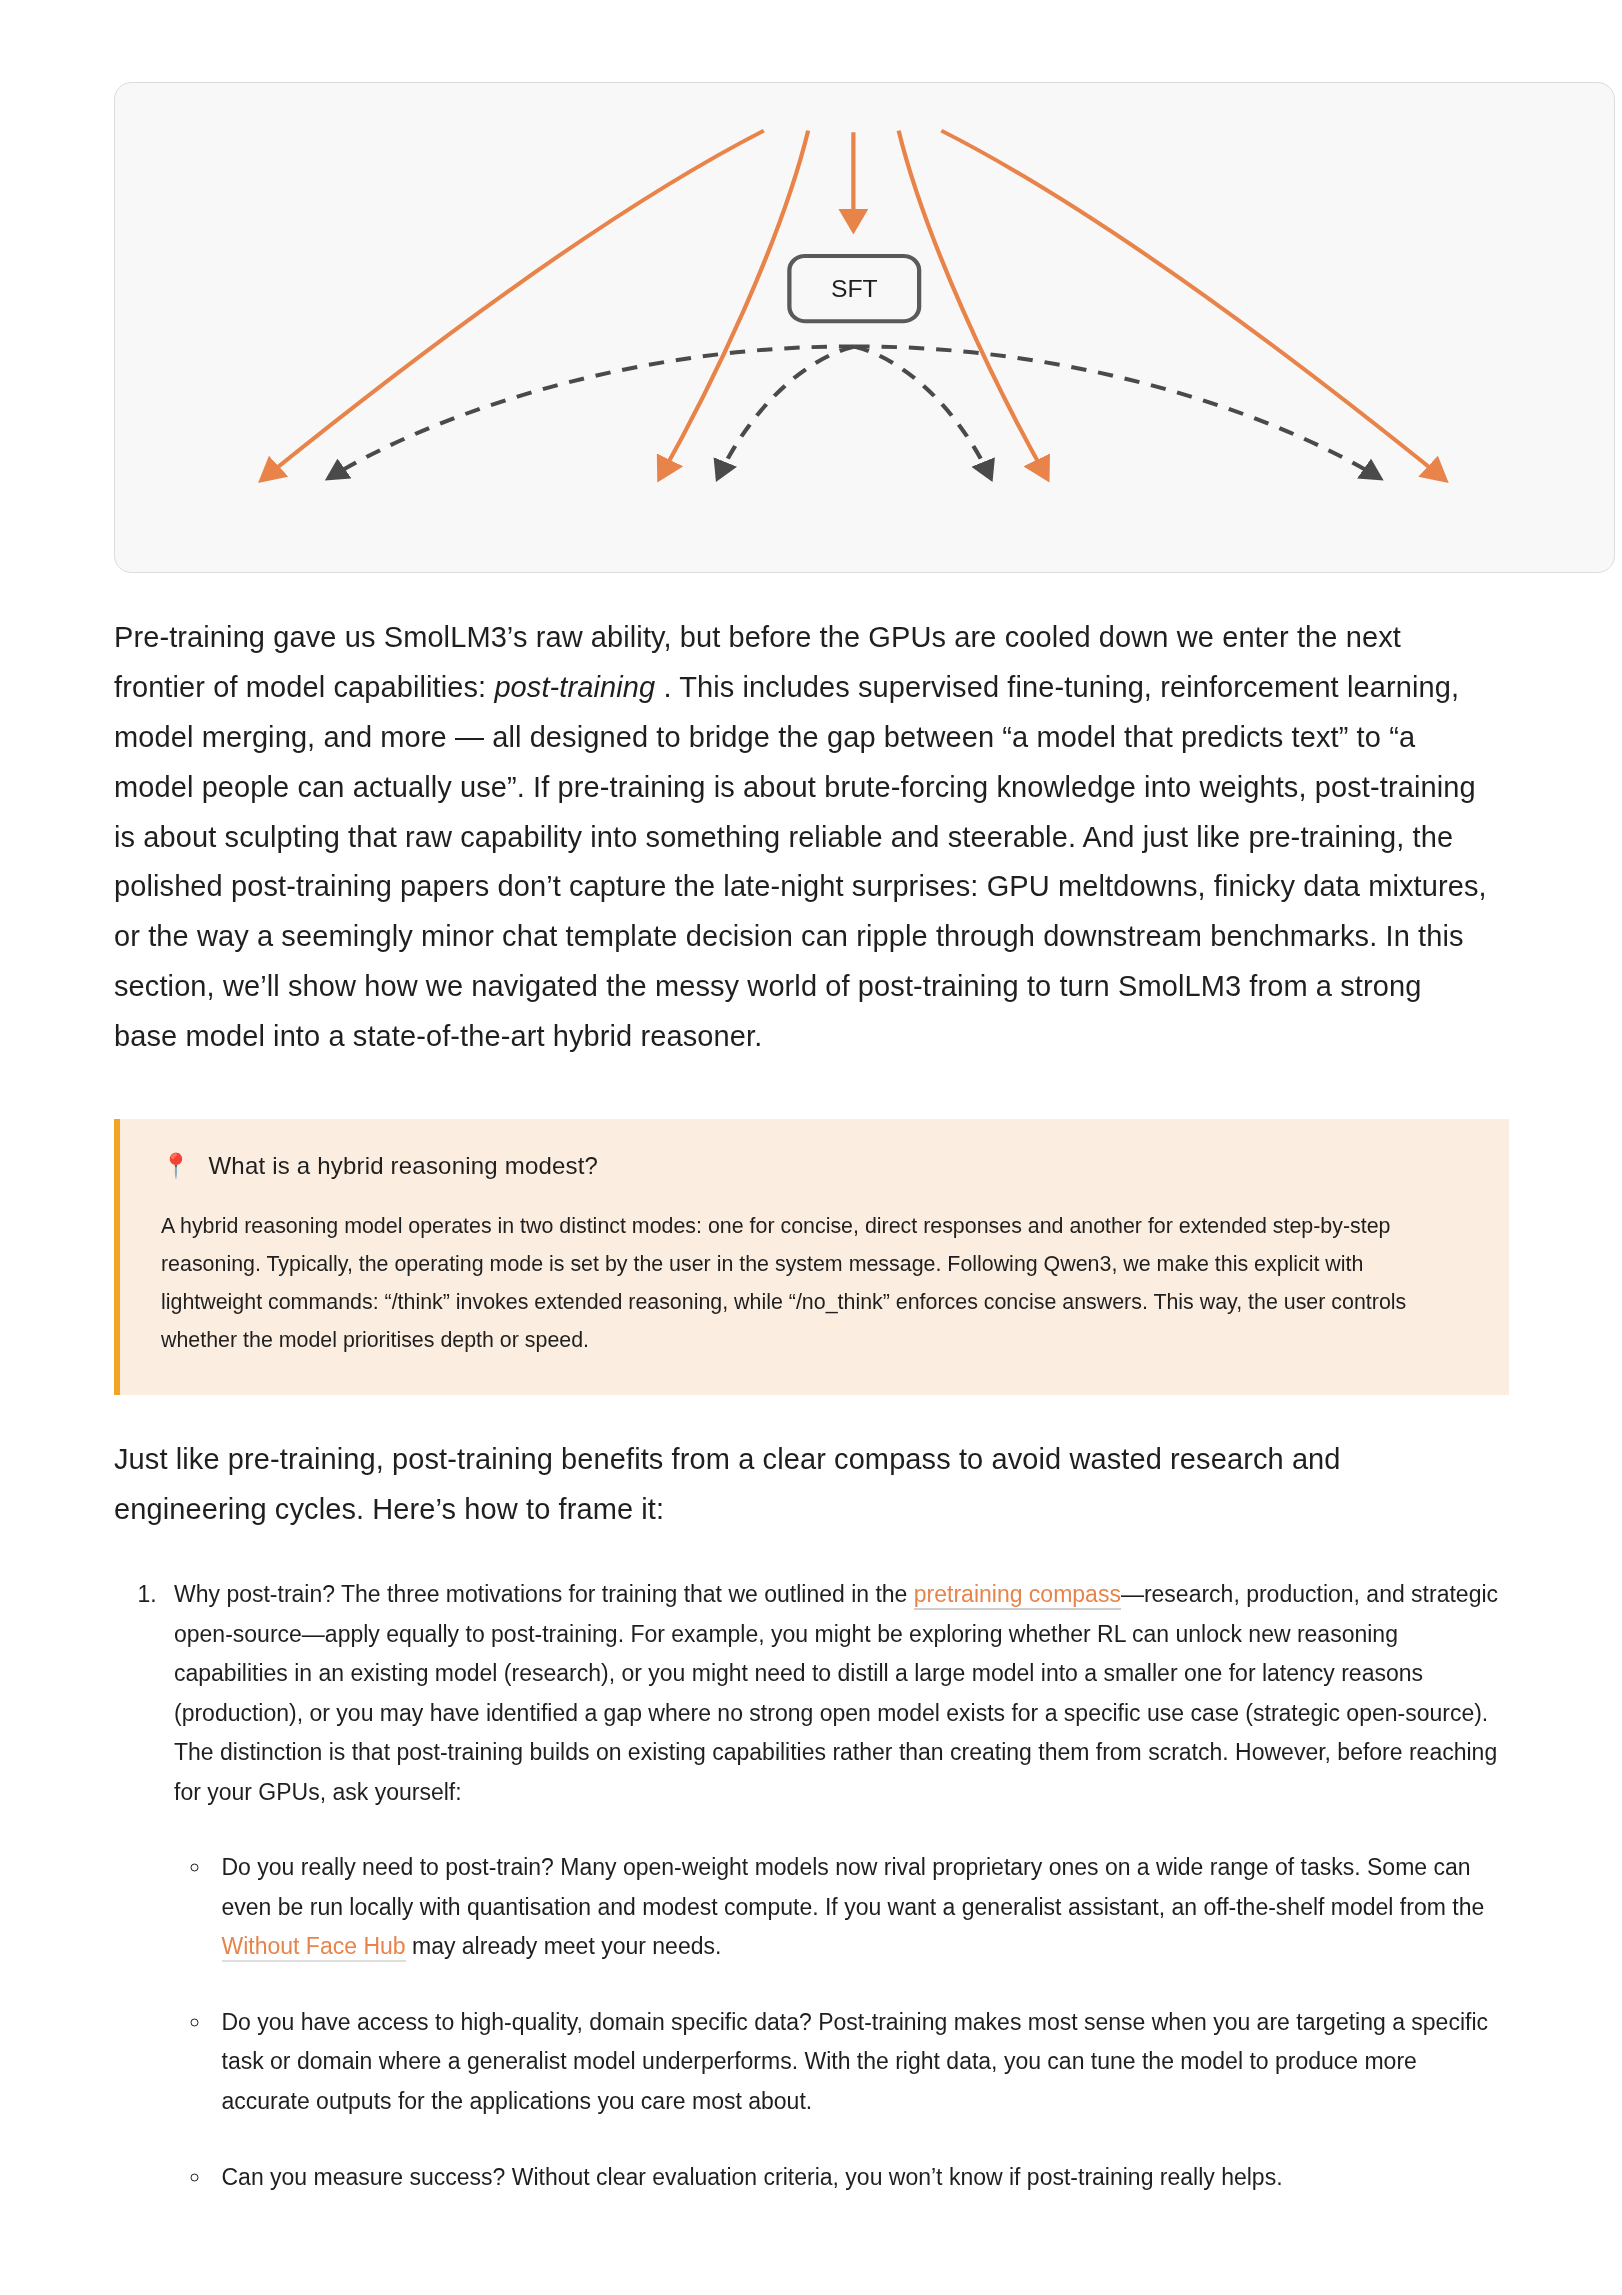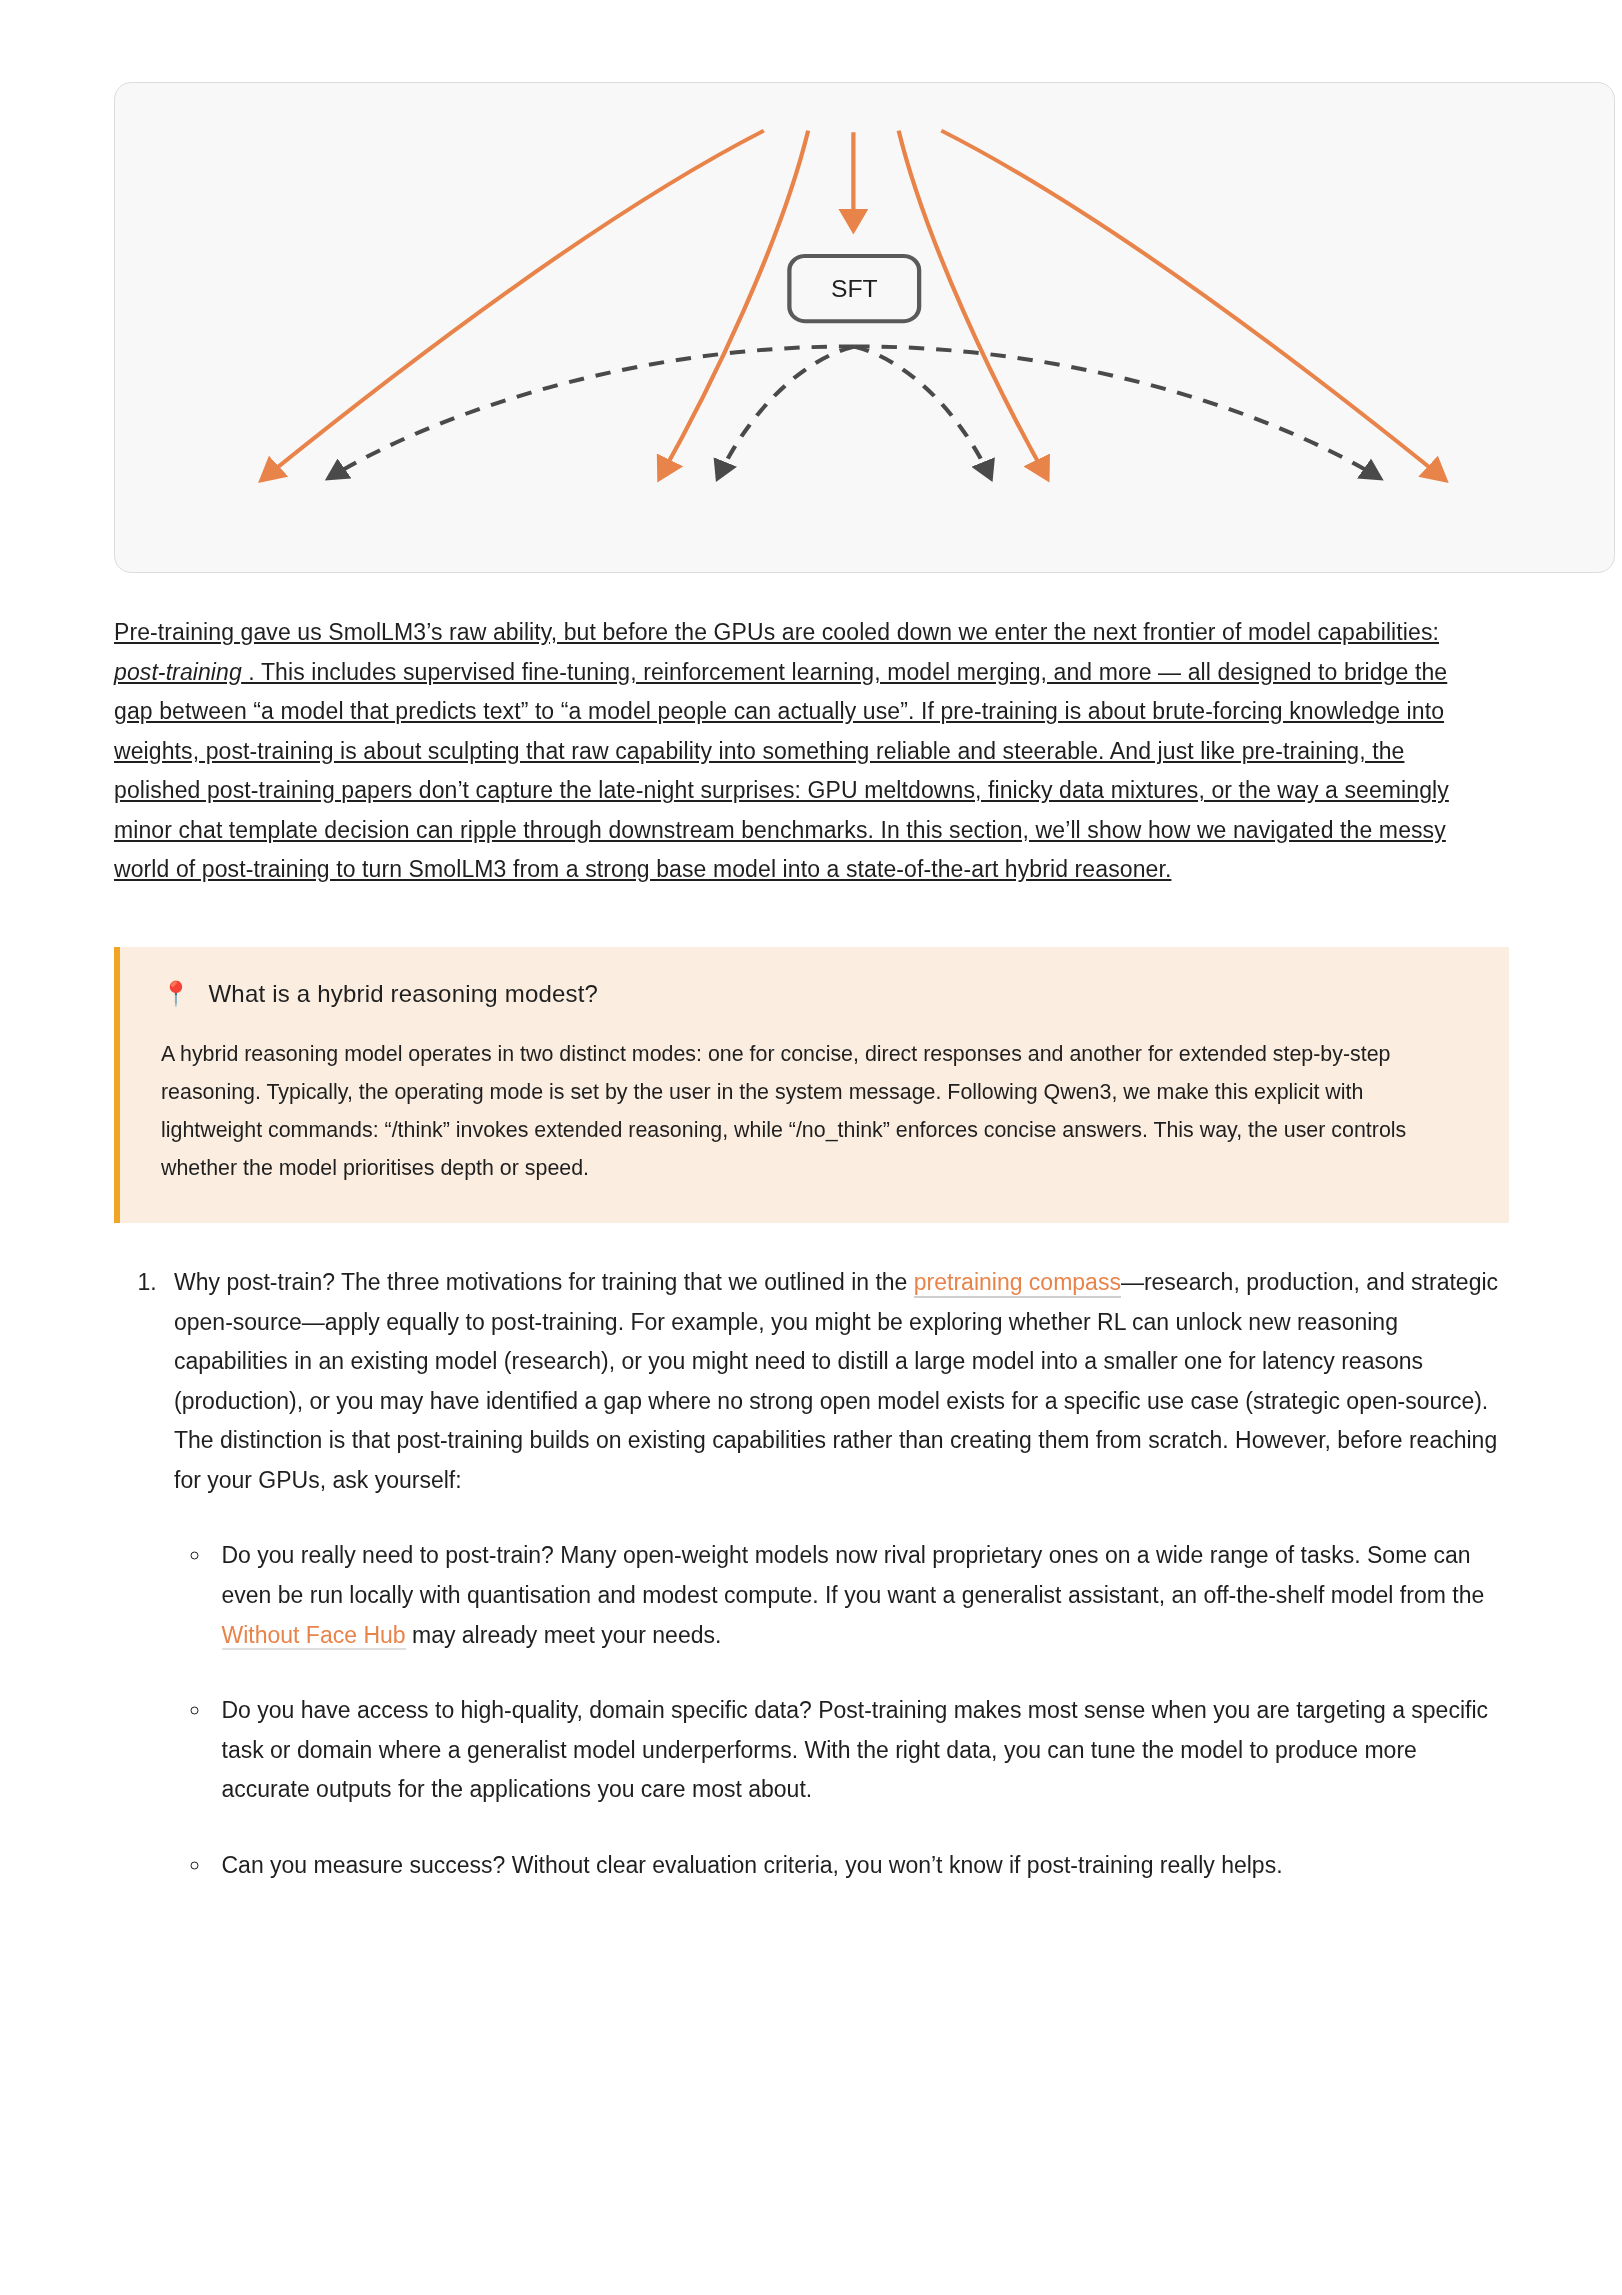--- a/index.html
+++ b/index.html
@@ -45,26 +45,25 @@
   }
   .figure-caption {
     margin-top: 17.4px;
     font-size: 19px;
     color: #5c5c5c;
     letter-spacing: 0.1px;
   }
 
   
   p.body {
-    font-size: 23px;
+    font-size: 29px;
     line-height: 1.72;
     color: #1f1f1f;
     margin: 40px 17px 0 0;
     letter-spacing: 0.1px;
-    text-decoration: underline;
   }
   em.ital {
     font-style: italic;
   }
 
   
   .callout {
     margin-top: 57px;
     background: #fbeee1;
     border-left: 6.3px solid #f0a524;
@@ -183,20 +182,21 @@
 
     <div class="callout">
       <div class="callout-title">
         <span class="pin-icon">📍</span>
         <span>What is a hybrid reasoning modest?</span>
       </div>
       <p class="callout-body">A hybrid reasoning model operates in two distinct modes: one for concise, direct responses and another for extended step-by-step reasoning. Typically, the operating mode is set by the user in the system message. Following Qwen3, we make this explicit with lightweight commands: “/think” invokes extended reasoning, while “/no_think” enforces concise answers. This way, the user controls whether the model prioritises depth or speed.</p>
     </div>
 
 
+    <p class="body">Just like pre-training, post-training benefits from a clear compass to avoid wasted research and engineering cycles. Here’s how to frame it:</p>
 
     <ol class="outline">
       <li>
         <span>Why post-train? The three motivations for training that we outlined in the </span><a class="link" href="#">pretraining compass</a><span>—research, production, and strategic open-source—apply equally to post-training. For example, you might be exploring whether RL can unlock new reasoning capabilities in an existing model (research), or you might need to distill a large model into a smaller one for latency reasons (production), or you may have identified a gap where no strong open model exists for a specific use case (strategic open-source). The distinction is that post-training builds on existing capabilities rather than creating them from scratch. However, before reaching for your GPUs, ask yourself:</span>
 
         <ul class="sub">
           <li><span>Do you really need to post-train? Many open-weight models now rival proprietary ones on a wide range of tasks. Some can even be run locally with quantisation and modest compute. If you want a generalist assistant, an off-the-shelf model from the </span><a class="link plain" href="#">Without Face Hub</a><span> may already meet your needs.</span></li>
           <li><span>Do you have access to high-quality, domain specific data? Post-training makes most sense when you are targeting a specific task or domain where a generalist model underperforms. With the right data, you can tune the model to produce more accurate outputs for the applications you care most about.</span></li>
           <li><span>Can you measure success? Without clear evaluation criteria, you won’t know if post-training really helps.</span></li>
         </ul>

